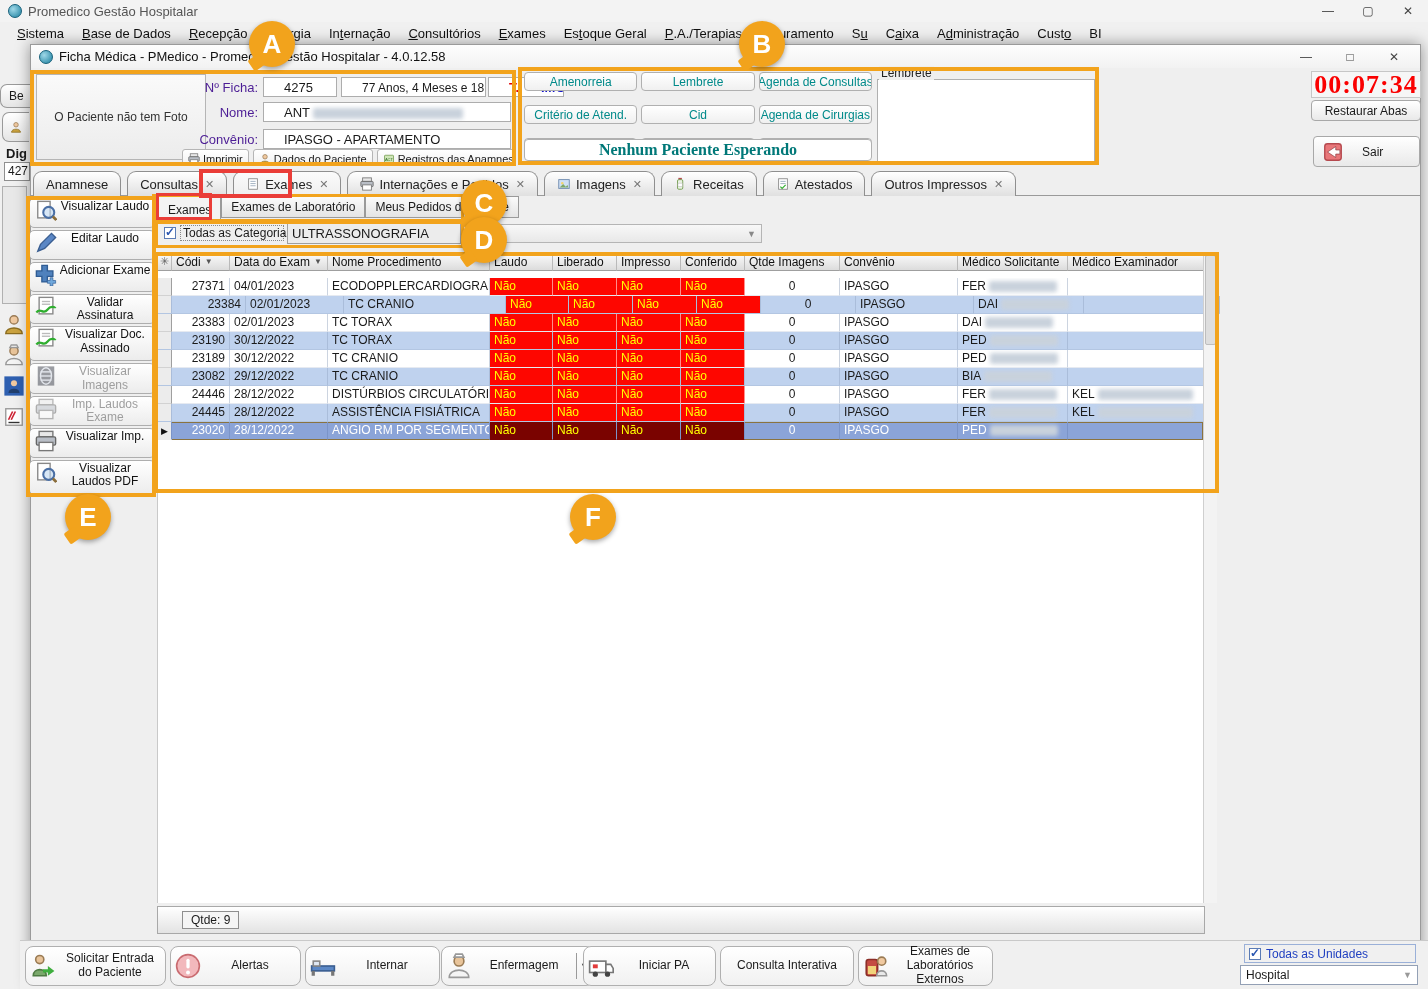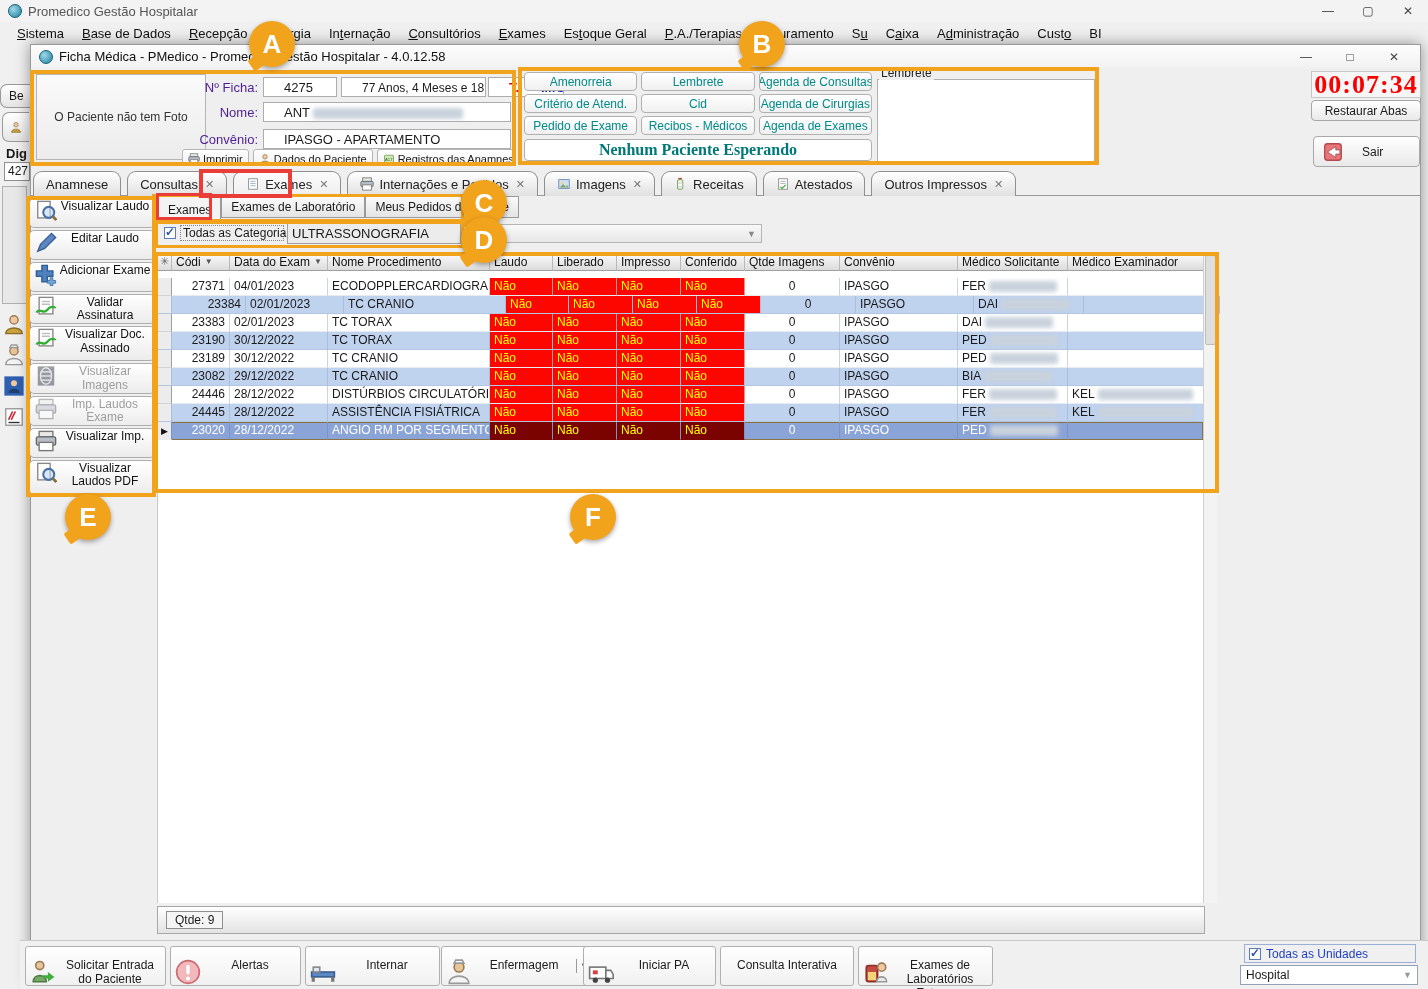--- a/index.html
+++ b/index.html
@@ -44,21 +44,21 @@
   #fld-conv{position:absolute;left:263px;top:129px;width:248px;height:20px}
   #patient-toolbar{position:absolute;left:182px;top:149px;width:333px;height:16px;display:flex;gap:4px;overflow:hidden}
   .ptb-btn{display:flex;align-items:center;gap:3px;border:1px solid #b5b5b5;border-radius:3px;
            background:linear-gradient(#fff,#eee);font-size:11px;padding:0 5px;white-space:nowrap;height:20px}
   .icon.sm{width:12px;height:12px}
   .redact{display:inline-block;height:11px;border-radius:2px;background:#c9d2dc;filter:blur(2px);vertical-align:middle;margin-left:3px}
   .redact.w1{width:68px}.redact.w2{width:95px}.redact.w3{width:150px}
 
   
   #quick-grid{position:absolute;left:524px;top:72px;width:348px;height:64px;display:grid;
-              grid-template-columns:1fr 1fr 1fr;grid-template-rows:19px 19px 19px;gap:3px 4px}
+              grid-template-columns:1fr 1fr 1fr;grid-template-rows:19px 19px 19px;gap:14px 4px}
   .qbtn{border:1px solid #b0b0b0;border-radius:4px;background:linear-gradient(#ffffff,#f0f0f0);
         color:#008a8a;font-size:12px;display:flex;align-items:center;justify-content:center;overflow:hidden;white-space:nowrap}
   #quick-banner{position:absolute;left:524px;top:139px;width:348px;height:22px;border:1px solid #b0b0b0;border-radius:4px;
                 background:#fff;display:flex;align-items:center;justify-content:center;
                 font-family:"Liberation Serif",serif;font-weight:bold;font-size:16px;color:#007878}
   #lembrete-box{position:absolute;left:877px;top:79px;width:218px;height:83px;background:#fff;border:1px solid #b0b0b0}
   #lembrete-label{position:absolute;left:879px;top:66px;font-size:12px;color:#222;background:#efefef;padding:0 2px}
 
   
   #timer{position:absolute;left:1311px;top:71px;width:110px;height:27px;border:1px solid #c6c6c6;background:#f6f6f6;
@@ -128,27 +128,27 @@
   .grow.alt .gc{border-right-color:#aabdda;border-bottom-color:#b3c6e2}
   .grow.selected .gc{border-right-color:#7b94c8;border-bottom-color:transparent}
   .gc.ind{width:14px;background:#ececec;border-right:1px solid #9f9f9f;border-bottom:1px solid #d2d2d2;
           padding:0;text-align:center;font-size:9px;color:#111;line-height:18px}
   .no-cell{background:#fe0600;color:#ffff00;border-right-color:rgba(255,255,255,.55)}
   .grow.selected .no-cell{background:#7a0300}
   .ra{text-align:right}.ca{text-align:center}
   #vscroll{position:absolute;left:1203px;top:253px;width:14px;height:650px;background:#f3f3f3;border-left:1px solid #cfcfcf}
   #vthumb{position:absolute;left:1px;top:2px;width:11px;height:90px;background:#dedede;border:1px solid #bdbdbd;border-radius:2px}
   #statusbar{position:absolute;left:157px;top:906px;width:1048px;height:28px;border:1px solid #a8a8a8;
-             background:linear-gradient(#ffffff,#e3e3e3);display:flex;align-items:center;padding-left:8px}
+             background:linear-gradient(#ffffff,#e3e3e3);display:flex;align-items:center;padding-left:24px}
   #qtde{border:1px solid #8f8f8f;background:#f5f5f5;font-size:12px;padding:1px 8px}
 
   
   #footer{position:absolute;left:20px;top:940px;width:1408px;height:49px;background:#f0f0f0;border-top:1px solid #c9c9c9}
-  .fbtn{position:absolute;background:linear-gradient(#ffffff,#f1f1f1);border:1px solid #b0b0b0;border-radius:3px;
-        display:flex;align-items:flex-start;padding:12px 4px;gap:3px;font-size:12px}
+  .fbtn{position:absolute;background:linear-gradient(#ffffff,#f1f1f1);border:1px solid #b0b0b0;border-radius:8px;
+        display:flex;align-items:center;padding:6px 4px;gap:3px;font-size:12px}
   .fbtn .icon{width:26px;height:26px}
   .fbtn .lbl{flex:1;text-align:center;line-height:1.15}
   .fbtn .drop{border-left:1px solid #9a9a9a;align-self:stretch;display:flex;align-items:center;padding-left:3px;font-size:9px;color:#333}
   #units-cb-box{position:absolute;left:1244px;top:944px;width:172px;height:19px;display:flex;align-items:center;gap:5px;
                 border:1px solid #9ab0d8;padding:0 4px;font-size:12px;color:#1f3fc0}
   #units-select{position:absolute;left:1240px;top:965px;width:178px;height:20px;background:#fff;border:1px solid #93a0b5;
                 display:flex;align-items:center;font-size:12px;padding:0 5px}
   #units-select .arrow{margin-left:auto;color:#999;font-size:9px}
 
   

